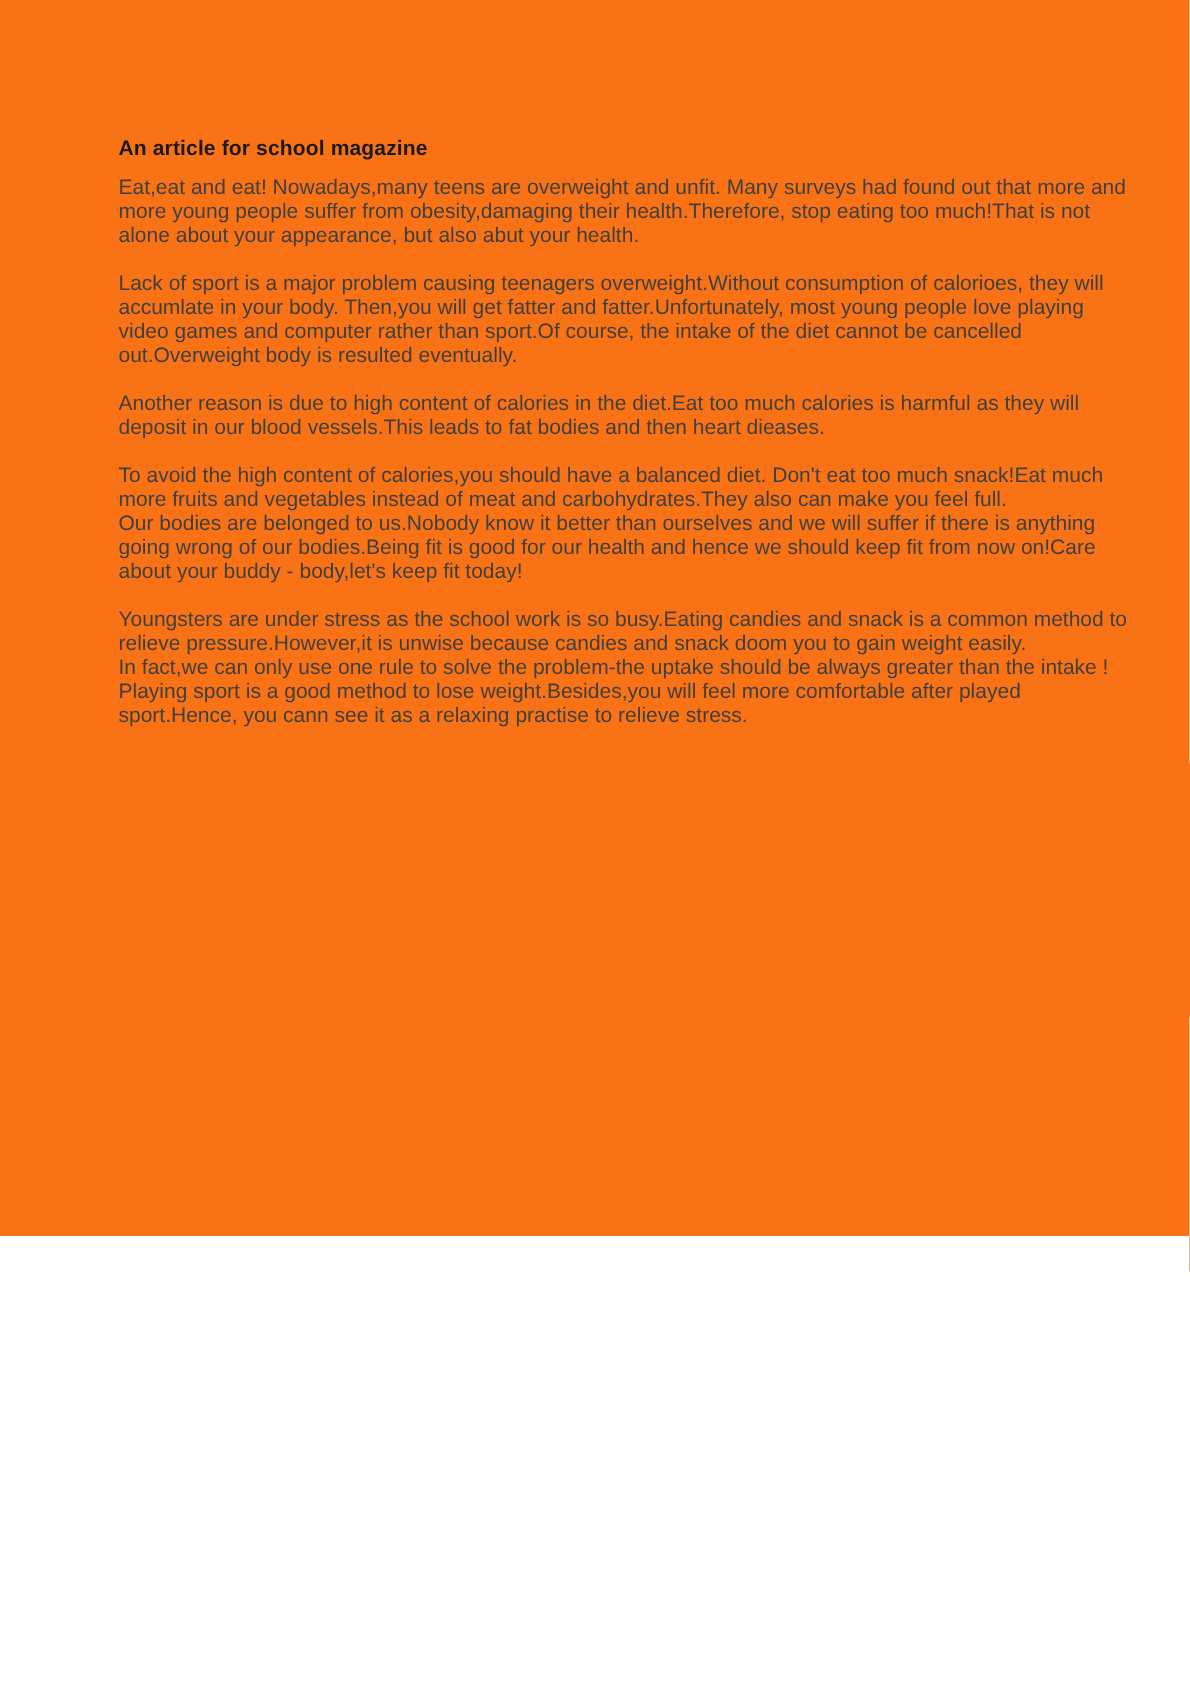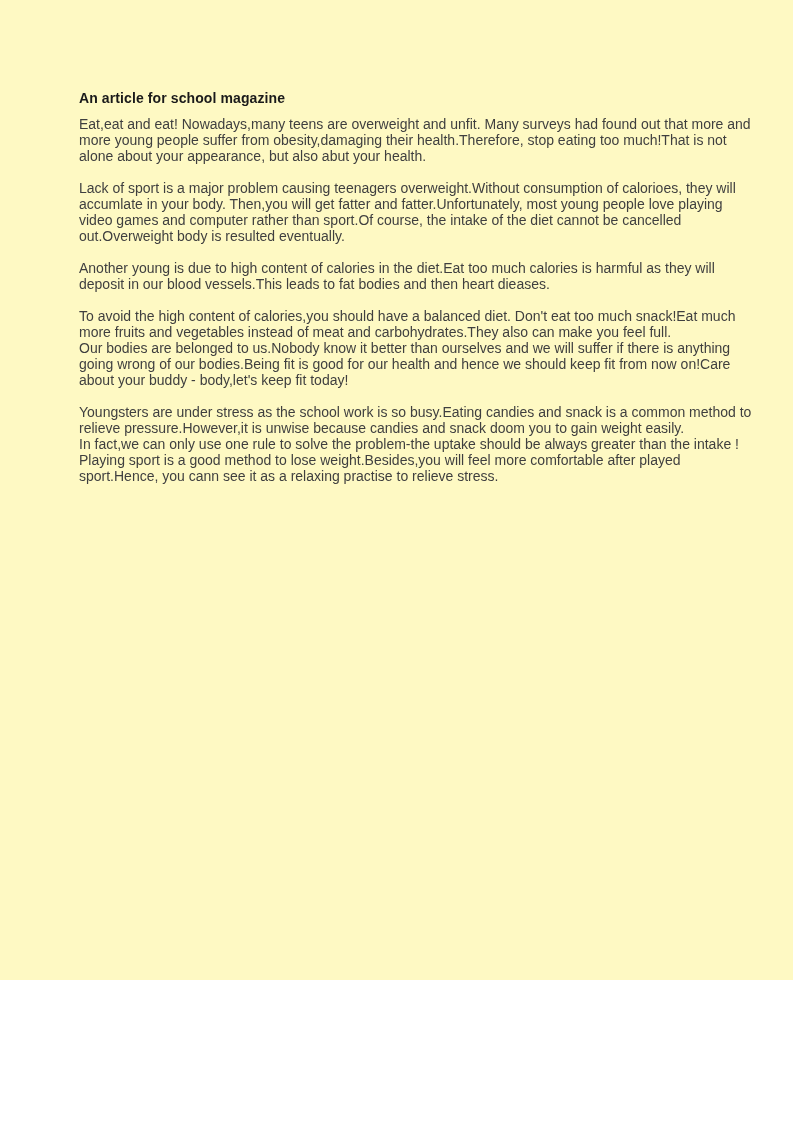--- a/index.html
+++ b/index.html
@@ -3,22 +3,22 @@
 <meta charset="utf-8">
 <style>
   html, body {
     margin: 0;
     padding: 0;
     background: #ffffff;
   }
   .page {
     position: relative;
     width: 793px;
-    height: 980px;
-    background: #fef9c3;
+    height: 824px;
+    background: #f97316;
     overflow: hidden;
     font-family: "Liberation Sans", "DejaVu Sans", sans-serif;
   }
   .content {
     position: absolute;
     top: 90px;
     left: 79px;
     width: 712px;
   }
   .article-title {
@@ -46,21 +46,21 @@
 
     <p class="article-paragraph">Eat,eat and eat! Nowadays,many teens are overweight and unfit. Many surveys had found out that more and
 more young people suffer from obesity,damaging their health.Therefore, stop eating too much!That is not
 alone about your appearance, but also abut your health.</p>
 
     <p class="article-paragraph">Lack of sport is a major problem causing teenagers overweight.Without consumption of calorioes, they will
 accumlate in your body. Then,you will get fatter and fatter.Unfortunately, most young people love playing
 video games and computer rather than sport.Of course, the intake of the diet cannot be cancelled
 out.Overweight body is resulted eventually.</p>
 
-    <p class="article-paragraph">Another young is due to high content of calories in the diet.Eat too much calories is harmful as they will
+    <p class="article-paragraph">Another reason is due to high content of calories in the diet.Eat too much calories is harmful as they will
 deposit in our blood vessels.This leads to fat bodies and then heart dieases.</p>
 
     <p class="article-paragraph">To avoid the high content of calories,you should have a balanced diet. Don't eat too much snack!Eat much
 more fruits and vegetables instead of meat and carbohydrates.They also can make you feel full.
 Our bodies are belonged to us.Nobody know it better than ourselves and we will suffer if there is anything
 going wrong of our bodies.Being fit is good for our health and hence we should keep fit from now on!Care
 about your buddy - body,let's keep fit today!</p>
 
     <p class="article-paragraph">Youngsters are under stress as the school work is so busy.Eating candies and snack is a common method to
 relieve pressure.However,it is unwise because candies and snack doom you to gain weight easily.

